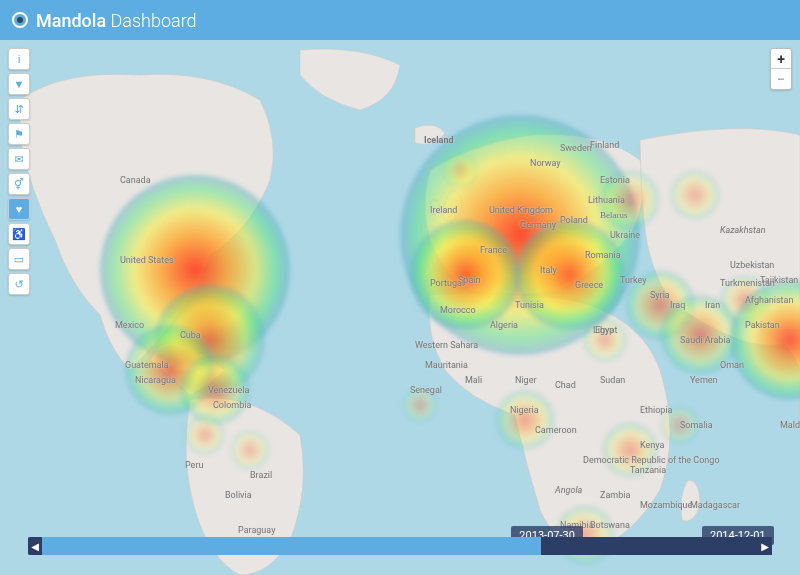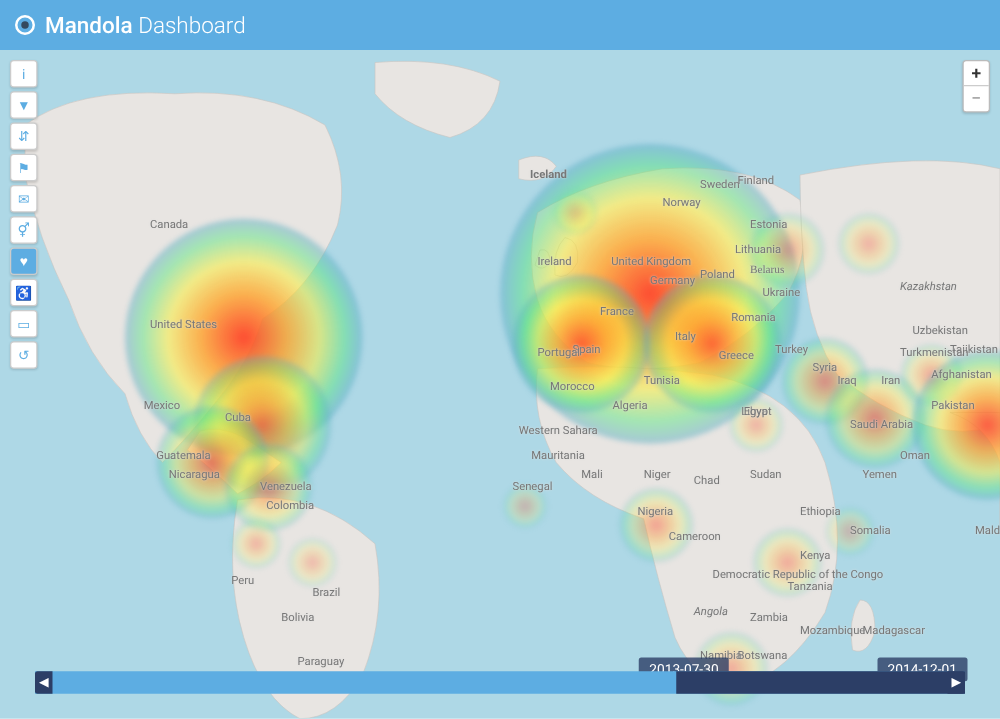--- a/index.html
+++ b/index.html
@@ -156,21 +156,21 @@
       <div class="country-label" style="left: 410px; top: 345px;">Senegal</div>
       <div class="country-label" style="left: 465px; top: 335px;">Mali</div>
       <div class="country-label" style="left: 515px; top: 335px;">Niger</div>
       <div class="country-label" style="left: 555px; top: 340px;">Chad</div>
       <div class="country-label" style="left: 600px; top: 335px;">Sudan</div>
       <div class="country-label" style="left: 510px; top: 365px;">Nigeria</div>
       <div class="country-label" style="left: 640px; top: 365px;">Ethiopia</div>
       <div class="country-label" style="left: 680px; top: 380px;">Somalia</div>
       <div class="country-label" style="left: 640px; top: 400px;">Kenya</div>
       <div class="country-label" style="left: 535px; top: 385px;">Cameroon</div>
-      <div class="country-label" style="left: 570px; top: 415px;">Democratic Republic
+      <div class="country-label" style="left: 583px; top: 415px;">Democratic Republic
 of the Congo</div>
       <div class="country-label" style="left: 630px; top: 425px;">Tanzania</div>
       <div class="country-label" style="left: 555px; top: 445px; font-style: italic;">Angola</div>
       <div class="country-label" style="left: 600px; top: 450px;">Zambia</div>
       <div class="country-label" style="left: 640px; top: 460px;">Mozambique</div>
       <div class="country-label" style="left: 690px; top: 460px;">Madagascar</div>
       <div class="country-label" style="left: 560px; top: 480px;">Namibia</div>
       <div class="country-label" style="left: 590px; top: 480px;">Botswana</div>
       <div class="country-label" style="left: 780px; top: 380px;">Maldives</div>
     </div>

